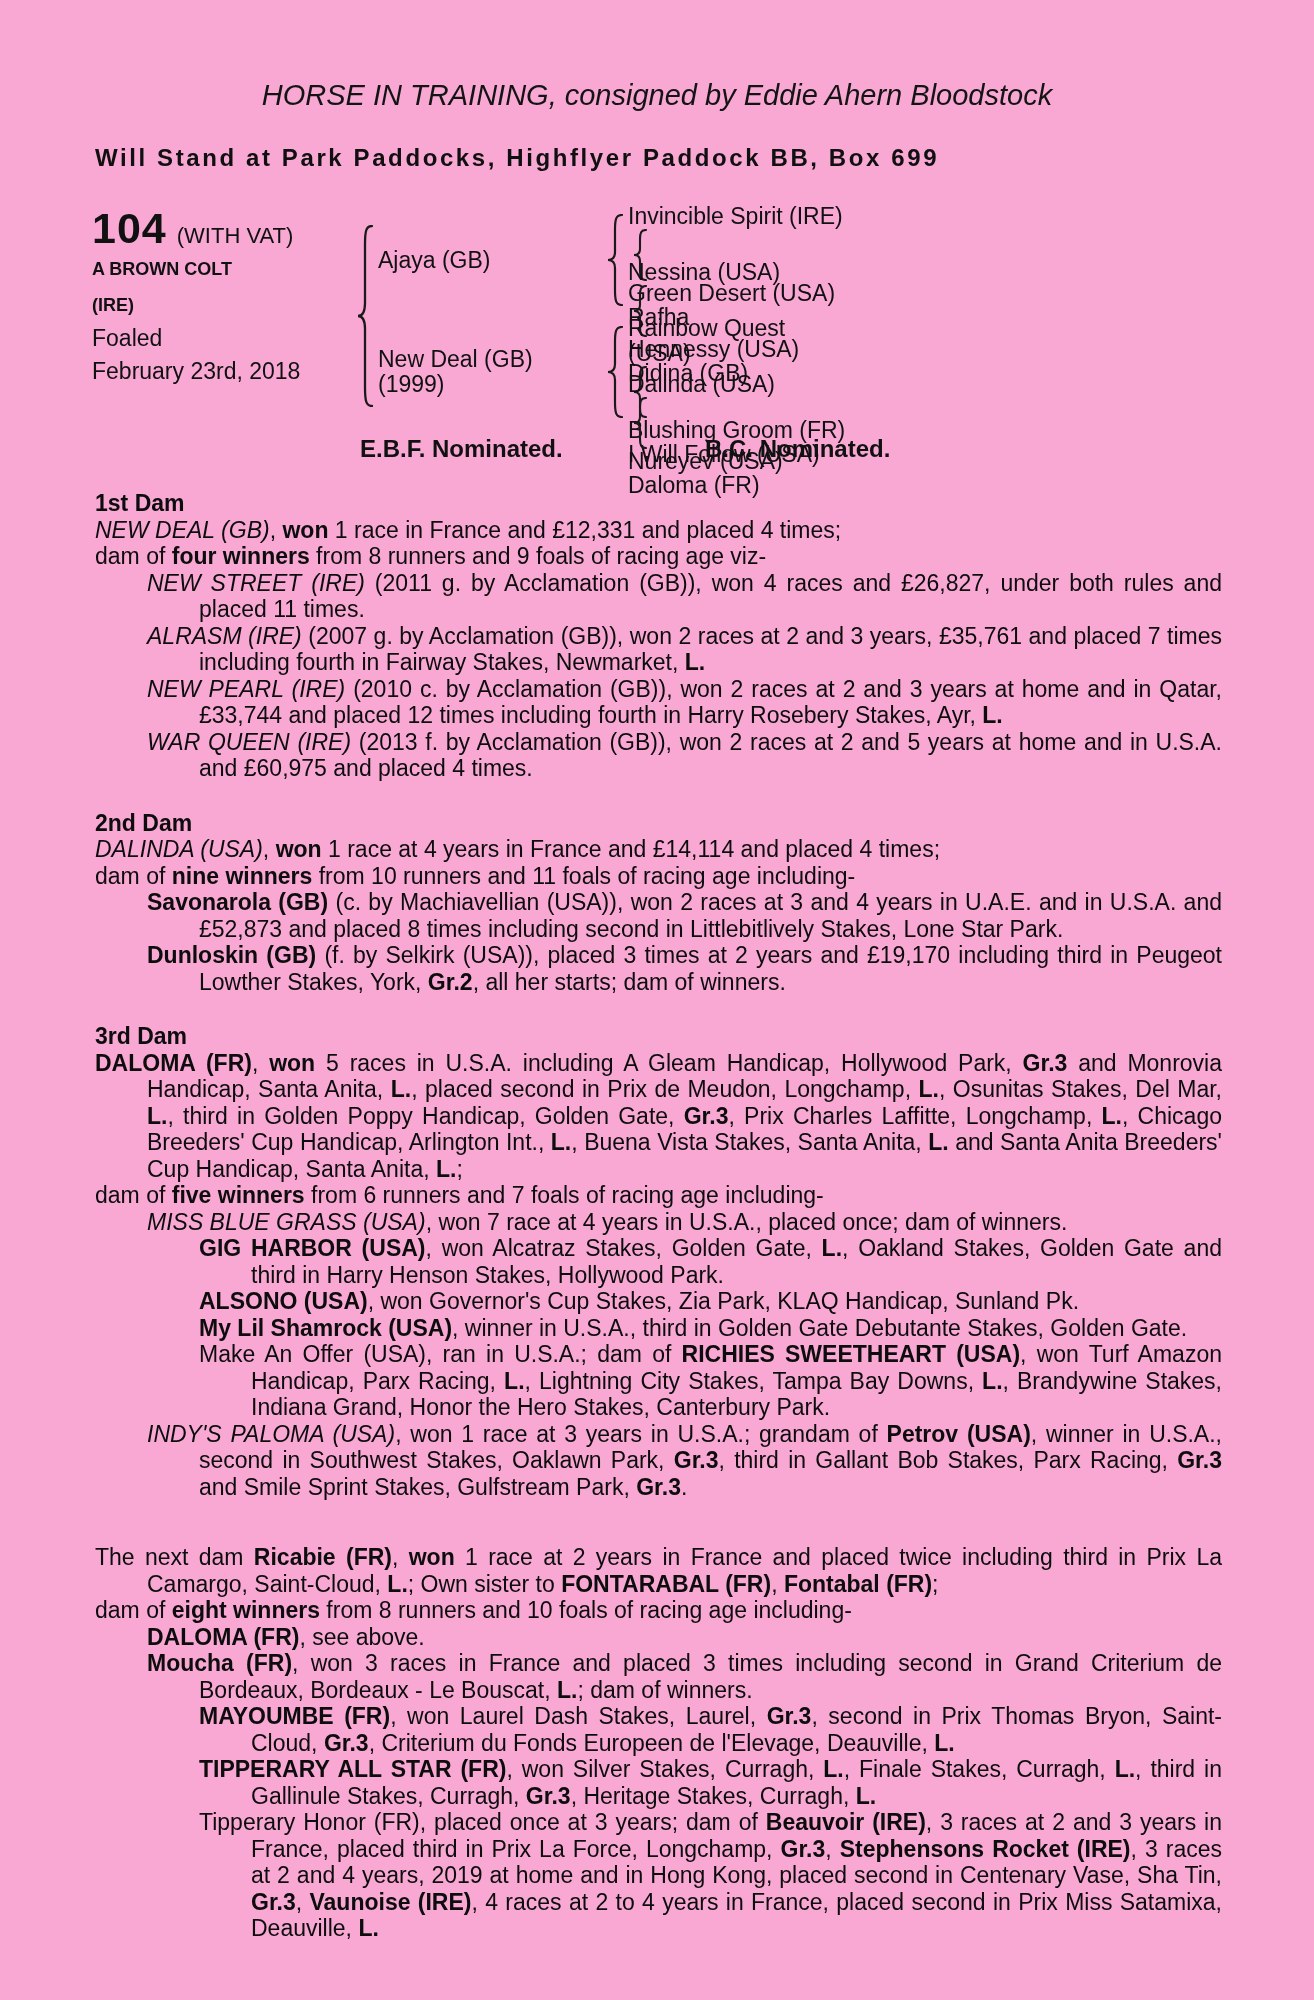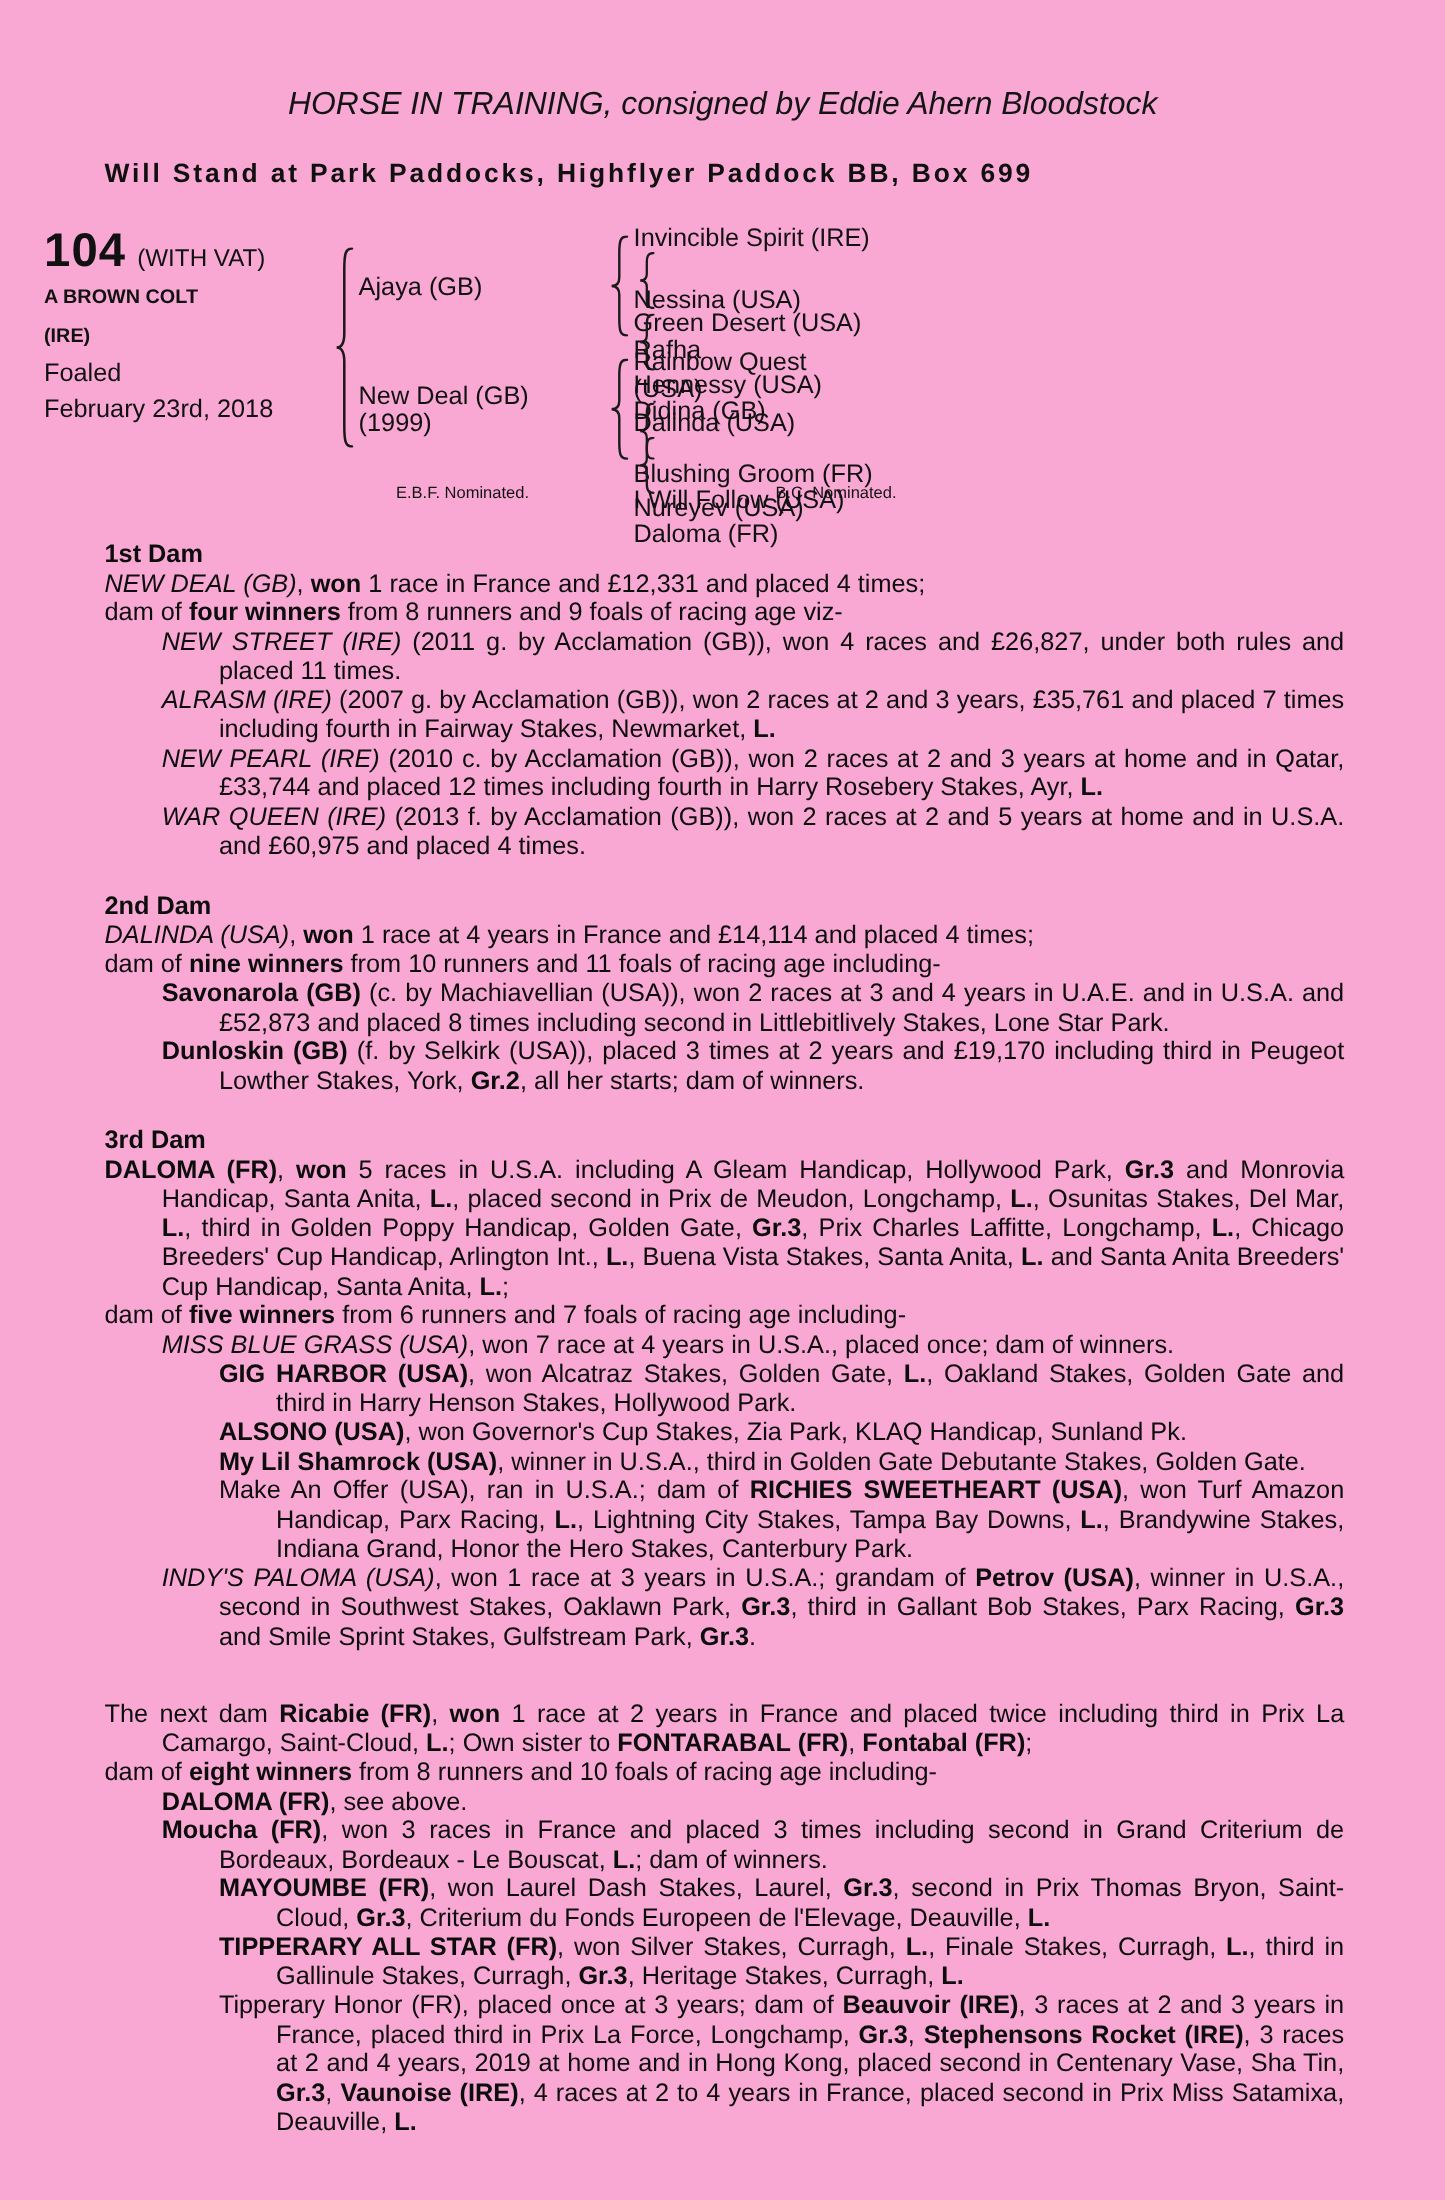--- a/index.html
+++ b/index.html
@@ -10,40 +10,40 @@
   }
   .title{
     margin-top:78px;text-align:center;font-style:italic;
     font-size:29px;line-height:34px;color:#141414;
   }
   .stand{
     margin:32px 0 0 95px;font-weight:bold;font-size:24px;
     letter-spacing:2.6px;color:#101010;
   }
   
-  .ped-block{display:flex;margin:32px 0 0 40px;}
+  .ped-block{display:flex;margin:32px 0 0 92px;}
   .lot-col{width:262px;flex:none;}
   .lot-row{display:flex;align-items:baseline;gap:10px;margin-top:2px;}
   .lot-num{font-weight:bold;font-size:43px;line-height:44px;letter-spacing:1px;}
   .lot-vat{font-size:22px;}
   .lot-desc{font-weight:bold;font-size:18px;line-height:33px;margin-top:3px;}
   .lot-foaled{font-size:23px;line-height:33px;}
   .brace-col{width:24px;flex:none;display:flex;align-items:center;justify-content:center;}
   .brace-col.big{align-self:center;}
   .brace-col svg{display:block;}
   .halves{display:flex;flex-direction:column;}
   .half{display:flex;height:112px;}
   .parent-cell{width:226px;flex:none;display:flex;align-items:center;}
   .groups{display:flex;flex-direction:column;}
   .group{height:56px;display:flex;flex-direction:column;}
   .gp-cell{width:218px;flex:none;display:flex;align-items:center;}
   .gg-cell{display:flex;flex-direction:column;justify-content:center;}
   .gg-line{font-size:23px;line-height:24px;white-space:nowrap;}
   .ped-name{font-size:23px;line-height:25px;white-space:pre-line;}
-  .nominated{display:flex;margin:8px 0 0 360px;font-weight:normal;font-size:15px;line-height:26px;}
+  .nominated{display:flex;margin:8px 0 0 360px;font-weight:bold;font-size:24px;line-height:26px;}
   .nominated .ebf{width:345px;flex:none;}
   
   .body{margin:10px 92px 0 95px;font-size:23px;line-height:26.5px;color:#0d0d0d;}
   .sec-head{font-weight:bold;margin-top:28px;}
   .section.no-head{margin-top:44px;}
   .para{text-align:justify;}
   .para.lvl0{padding-left:52px;text-indent:-52px;}
   .para.lvl1{padding-left:104px;text-indent:-52px;}
   .para.lvl2{padding-left:156px;text-indent:-52px;}
   .seg-b{font-weight:bold;}

